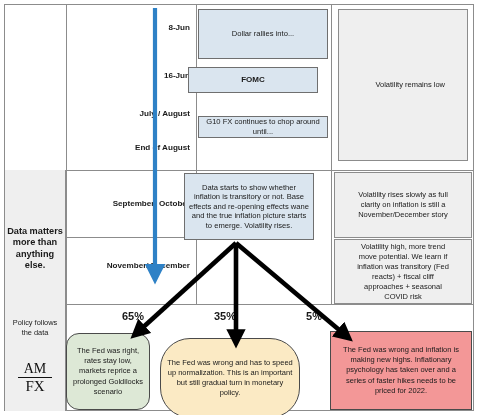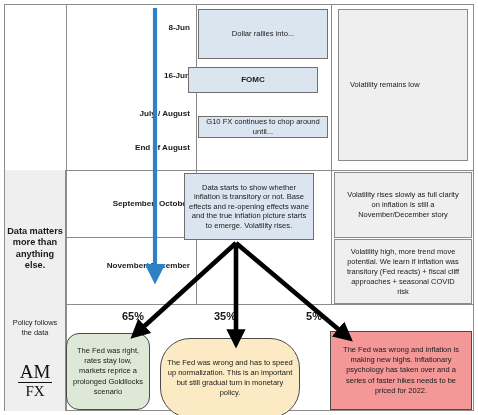--- a/index.html
+++ b/index.html
@@ -93,22 +93,22 @@
     position:absolute;
     background:#efefef;
     border:1px solid #8c8c8c;
     box-sizing:border-box;
     color:#1a1a1a;
     font-size:7.5px;
     line-height:10px;
     text-align:center;
     display:flex;
     align-items:center;
-    justify-content:flex-start;
-    padding:3px 11px;
+    justify-content:flex-end;
+    padding:3px 22px;
   }
 
   
   .obox{
     position:absolute;
     border:1px solid #4a4a4a;
     box-sizing:border-box;
     color:#1a1a1a;
     font-size:7.5px;
     line-height:10.1px;
@@ -132,21 +132,21 @@
   }
 
   
   .logo{
     position:absolute;
     font-family:"Liberation Serif", serif;
     color:#111111;
     text-align:center;
     line-height:1.0;
   }
-  .logo .lg-am{font-size:19px;letter-spacing:0px;display:block;}
+  .logo .lg-am{font-size:14px;letter-spacing:0px;display:block;}
   .logo .lg-rule{display:block;height:1px;background:#111;margin:1px 0 1px 0;}
   .logo .lg-fx{font-size:15px;display:block;}
 
   svg.arrows{position:absolute;left:0;top:0;width:478px;height:415px;overflow:visible;}
 </style>
 </head>
 <body>
 
 <div id="canvas">
 

